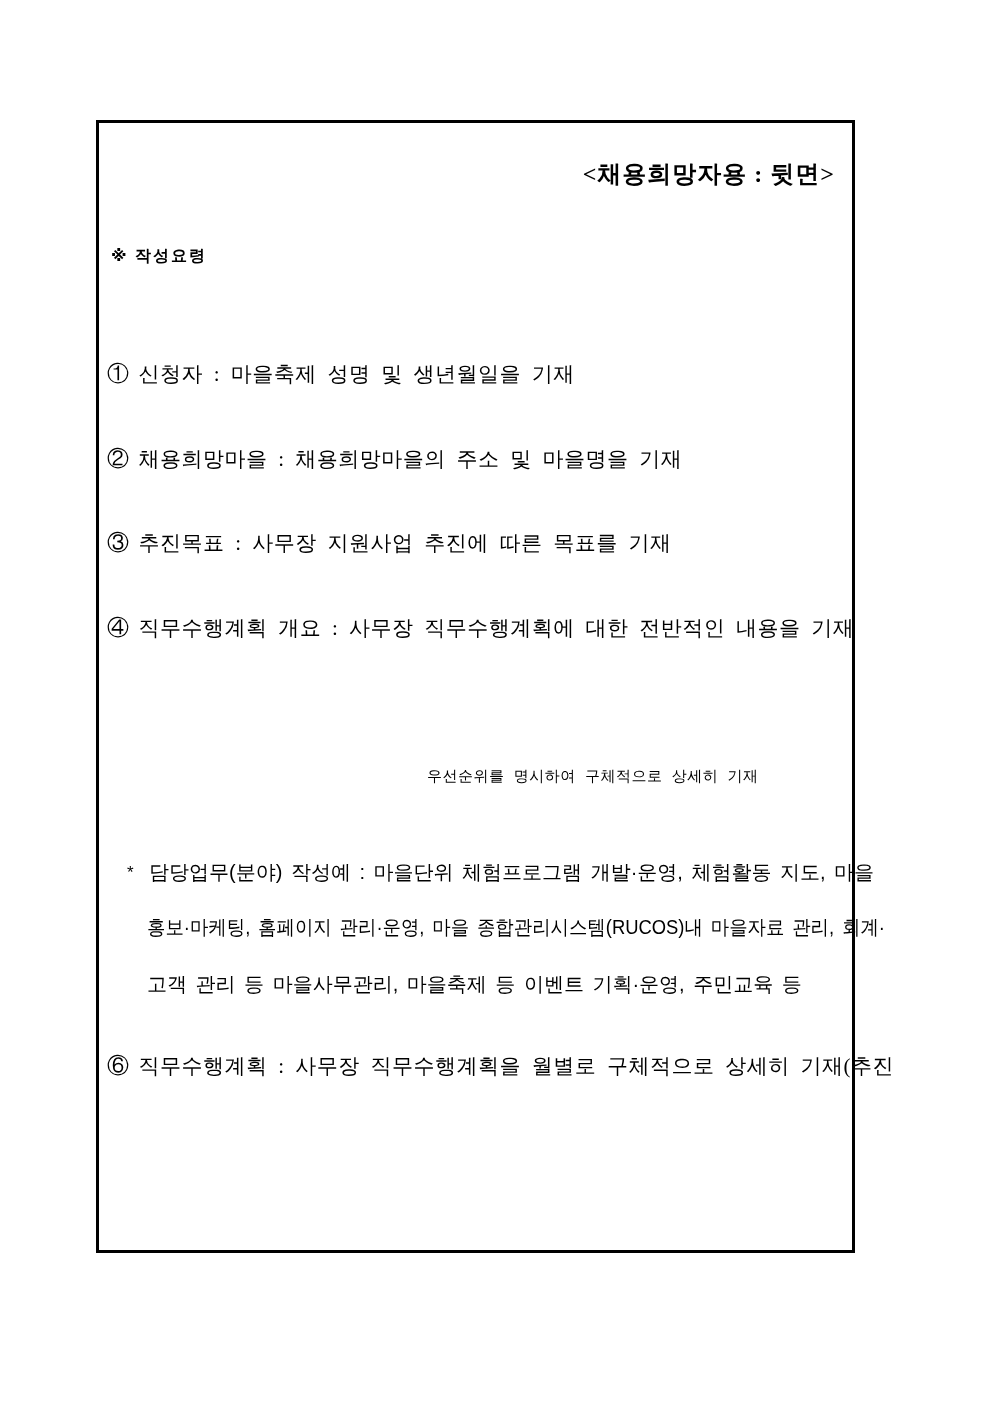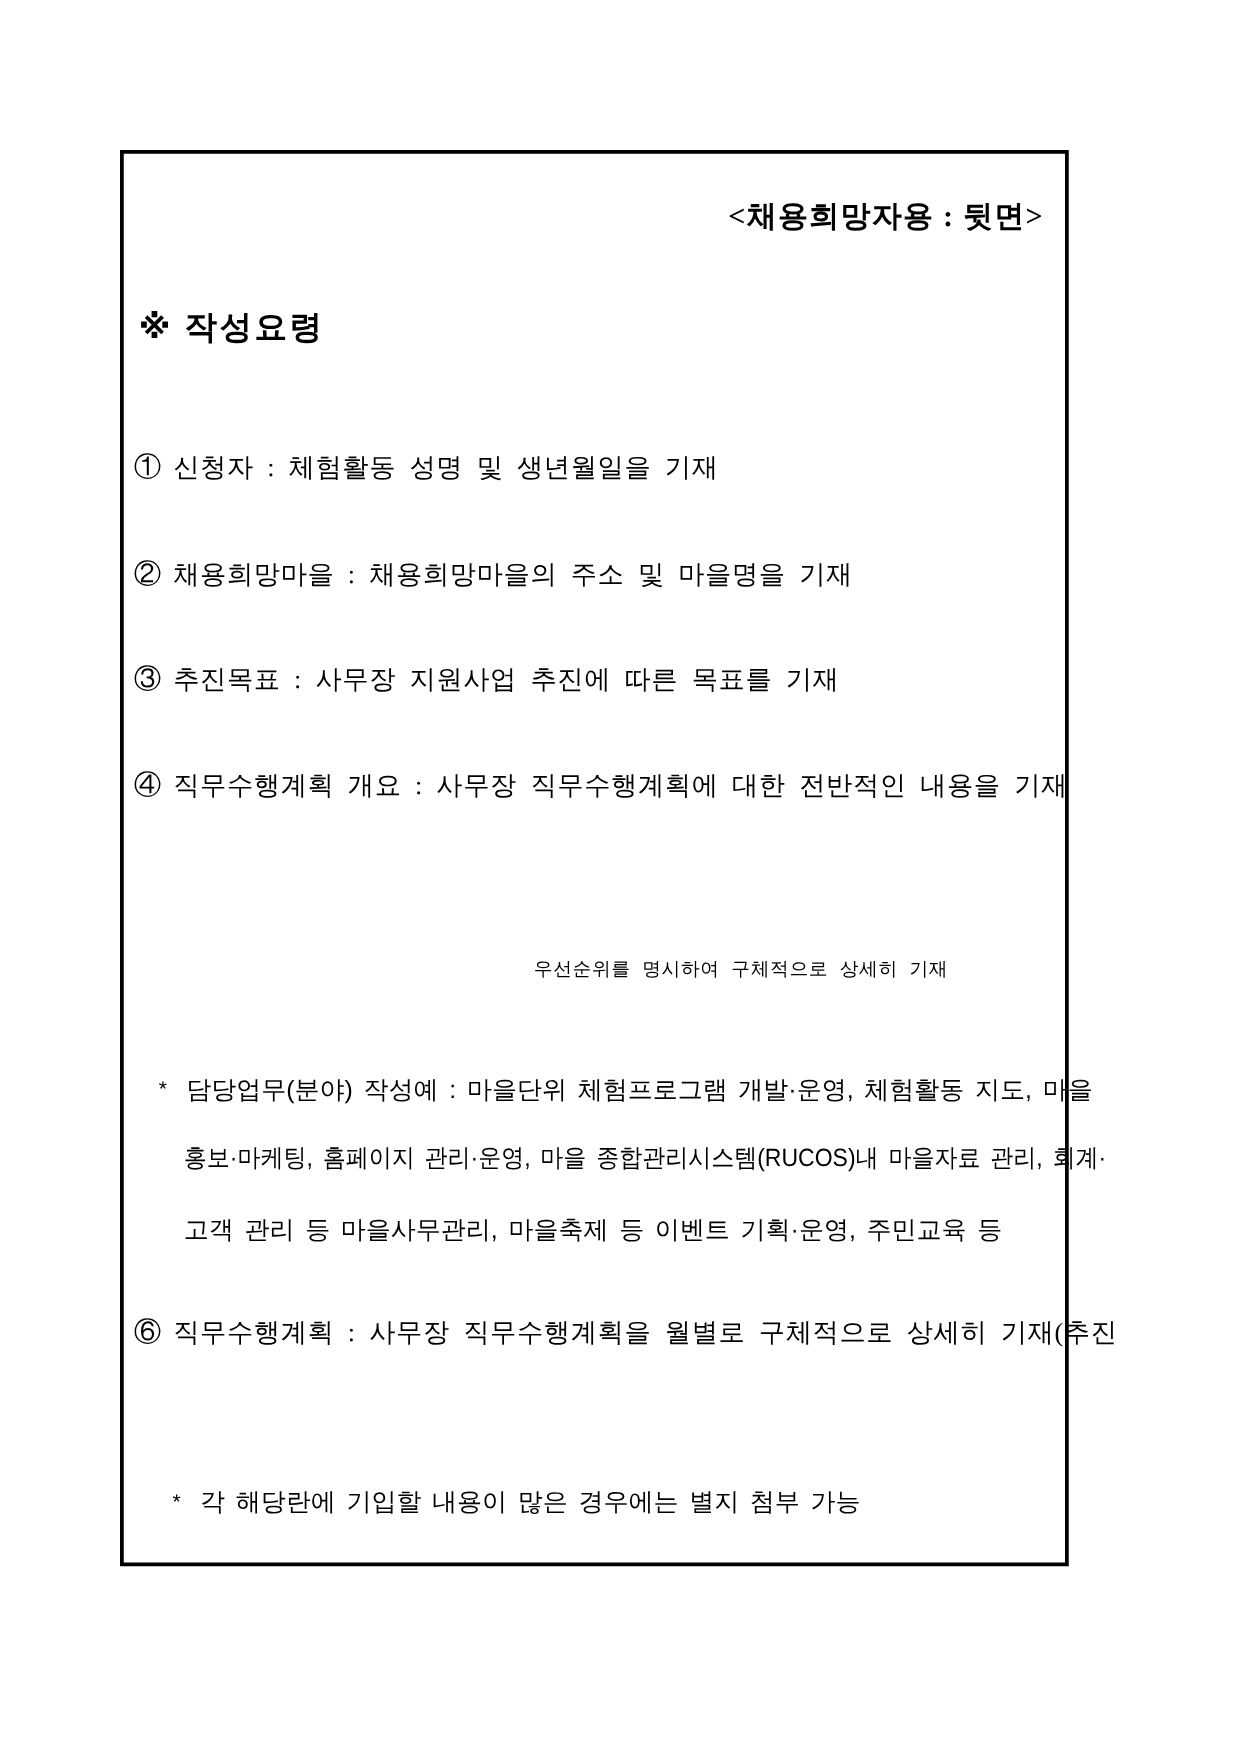--- a/index.html
+++ b/index.html
@@ -34,21 +34,21 @@
     top: 38px;
     right: 17px;
     font-size: 24px;
     font-weight: bold;
     font-family: "Liberation Serif", "DejaVu Serif", serif;
     letter-spacing: 1px;
   }
   .section-title {
     top: 124px;
     left: 12px;
-    font-size: 26px;
+    font-size: 16px;
     font-weight: bold;
     font-family: "Liberation Sans", "DejaVu Sans", sans-serif;
     letter-spacing: 2px;
   }
   .item {
     left: 8px;
     font-size: 21px;
     word-spacing: 5px;
     letter-spacing: 0.5px;
   }
@@ -81,21 +81,21 @@
 </head>
 <body>
 
 <div class="doc-box">
 
   <div class="line corner-label">&lt;채용희망자용 : 뒷면&gt;</div>
 
   <div class="line section-title">※ 작성요령</div>
 
   <div class="line item" style="top:238px">
-    <span class="num">①</span><span>신청자 : 체험활동 성명 및 생년월일을 기재</span>
+    <span class="num">①</span><span>신청자 : 마을축제 성명 및 생년월일을 기재</span>
   </div>
 
   <div class="line item" style="top:407px">
     <span class="num">③</span><span>추진목표 : 사무장 지원사업 추진에 따른 목표를 기재</span>
   </div>
 
   <div class="line item" style="top:323px">
     <span class="num">②</span><span>채용희망마을 : 채용희망마을의 주소 및 마을명을 기재</span>
   </div>
 
@@ -112,17 +112,14 @@
 
   <div class="line note squeeze" style="top:793px; left:48px">홍보·마케팅, 홈페이지 관리·운영, 마을 종합관리시스템(RUCOS)내 마을자료 관리, 회계·</div>
 
   <div class="line item" style="top:930px">
     <span class="num">⑥</span><span>직무수행계획 : 사무장 직무수행계획을 월별로 구체적으로 상세히 기재(추진</span>
   </div>
 
   <div class="line note" style="top:850px; left:48px">고객 관리 등 마을사무관리, 마을축제 등 이벤트 기획·운영, 주민교육 등</div>
 
 
-  <div class="line note" style="top:1068px; left:39px">
-    <span class="marker">*</span><span>각 해당란에 기입할 내용이 많은 경우에는 별지 첨부 가능</span>
-  </div>
 
 </div>
 
 </body></html>

